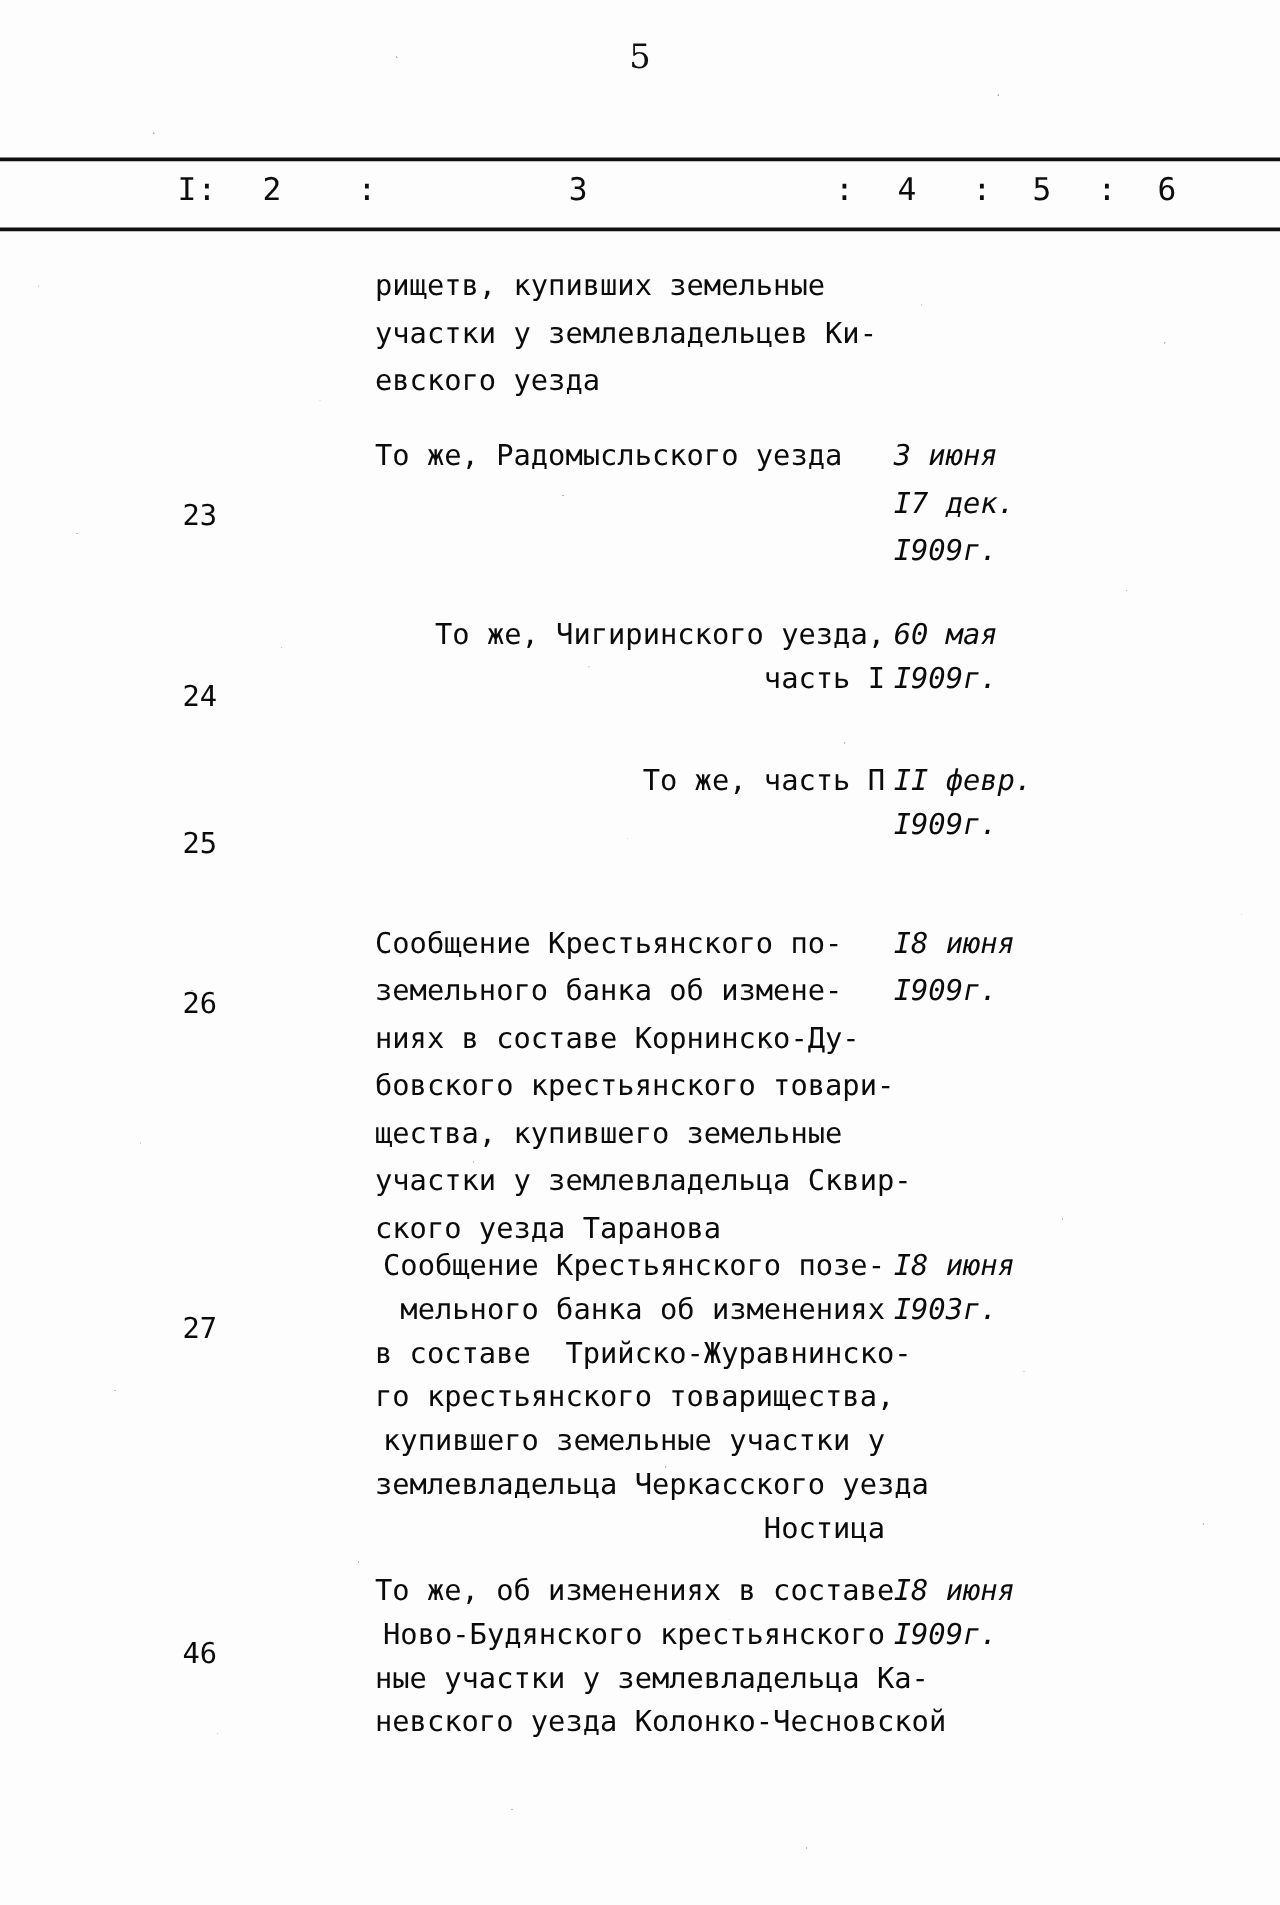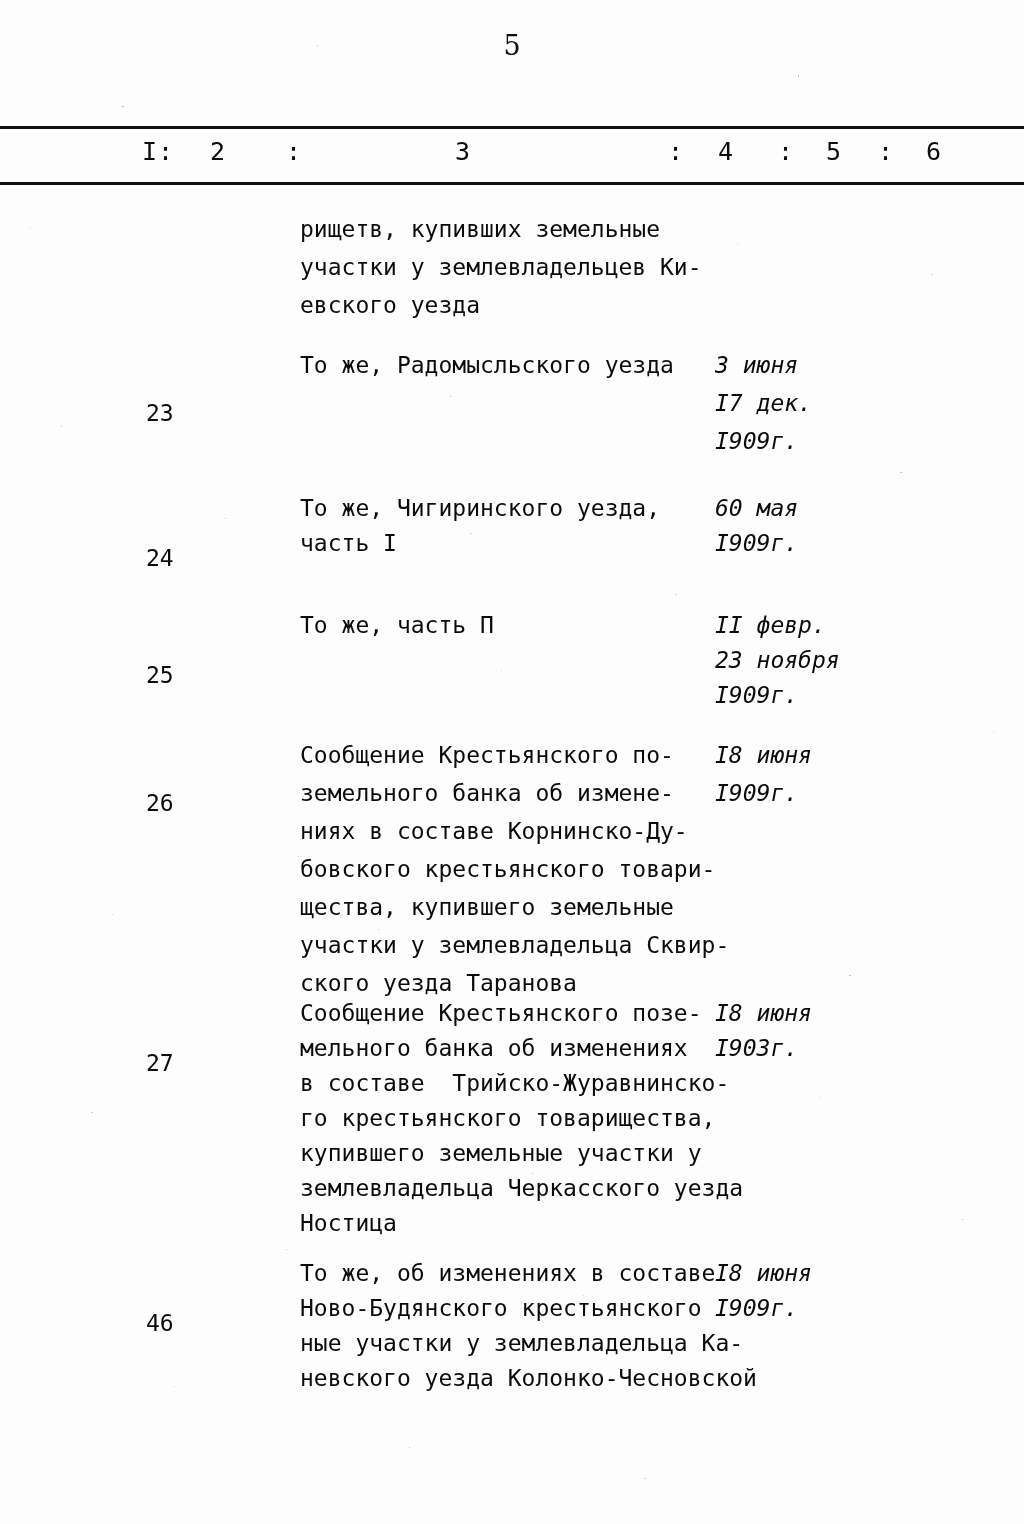--- a/index.html
+++ b/index.html
@@ -141,21 +141,21 @@
   }
   .desc {
     position: absolute;
     left: 288px;
     top: 0;
     width: 420px;
     font-size: 23px;
     line-height: 38px;
     white-space: pre;
   }
-  .desc.tight { line-height: 35px; }
+  .desc.tight { line-height: 35px; text-align: right; }
   .dates {
     position: absolute;
     left: 703px;
     top: 0;
     width: 280px;
     font-size: 23px;
     line-height: 38px;
     white-space: pre;
     font-style: italic;
   }
@@ -199,21 +199,21 @@
         <div class="dates"><span class="line">3 июня</span><span class="line">I7 дек.</span><span class="line">I909г.</span></div>
       </div>
       <div class="row" style="position: absolute; left: 0px; top: 295px; width: 1024px;">
         <div class="num">24</div>
         <div class="desc tight"><span class="line">То же, Чигиринского уезда,</span><span class="line">часть I</span></div>
         <div class="dates tight"><span class="line">60 мая</span><span class="line">I909г.</span></div>
       </div>
       <div class="row" style="position: absolute; left: 0px; top: 412px; width: 1024px;">
         <div class="num">25</div>
         <div class="desc tight"><span class="line">То же, часть П</span></div>
-        <div class="dates tight"><span class="line">II февр.</span><span class="line">23 ноября</span><span class="line">I909г.</span></div>
+        <div class="dates tight"><span class="line">II февр.</span><span class="line">I909г.</span></div>
       </div>
       <div class="row" style="position: absolute; left: 0px; top: 540px; width: 1024px;">
         <div class="num">26</div>
         <div class="desc"><span class="line">Сообщение Крестьянского по-</span><span class="line">земельного банка об измене-</span><span class="line">ниях в составе Корнинско-Ду-</span><span class="line">бовского крестьянского товари-</span><span class="line">щества, купившего земельные</span><span class="line">участки у землевладельца Сквир-</span><span class="line">ского уезда Таранова</span></div>
         <div class="dates"><span class="line">I8 июня</span><span class="line">I909г.</span></div>
       </div>
       <div class="row" style="position: absolute; left: 0px; top: 800px; width: 1024px;">
         <div class="num">27</div>
         <div class="desc tight"><span class="line">Сообщение Крестьянского позе-</span><span class="line">мельного банка об изменениях</span><span class="line">в составе  Трийско-Журавнинско-</span><span class="line">го крестьянского товарищества,</span><span class="line">купившего земельные участки у</span><span class="line">землевладельца Черкасского уезда</span><span class="line">Ностица</span></div>
         <div class="dates tight"><span class="line">I8 июня</span><span class="line">I903г.</span></div>

